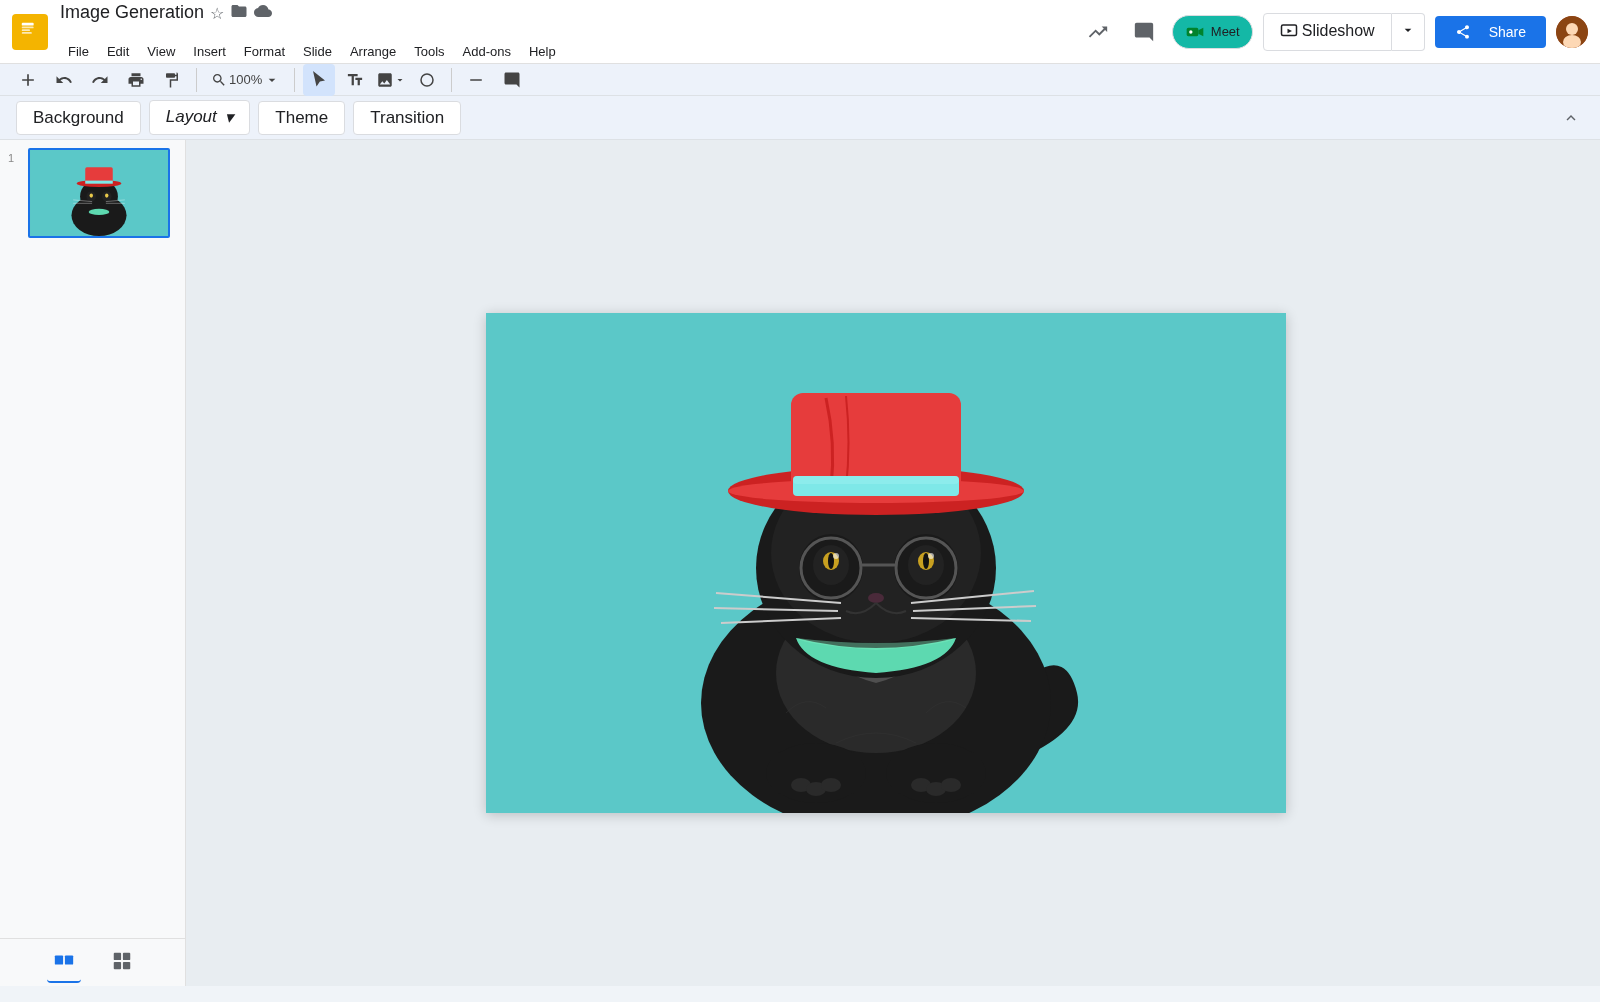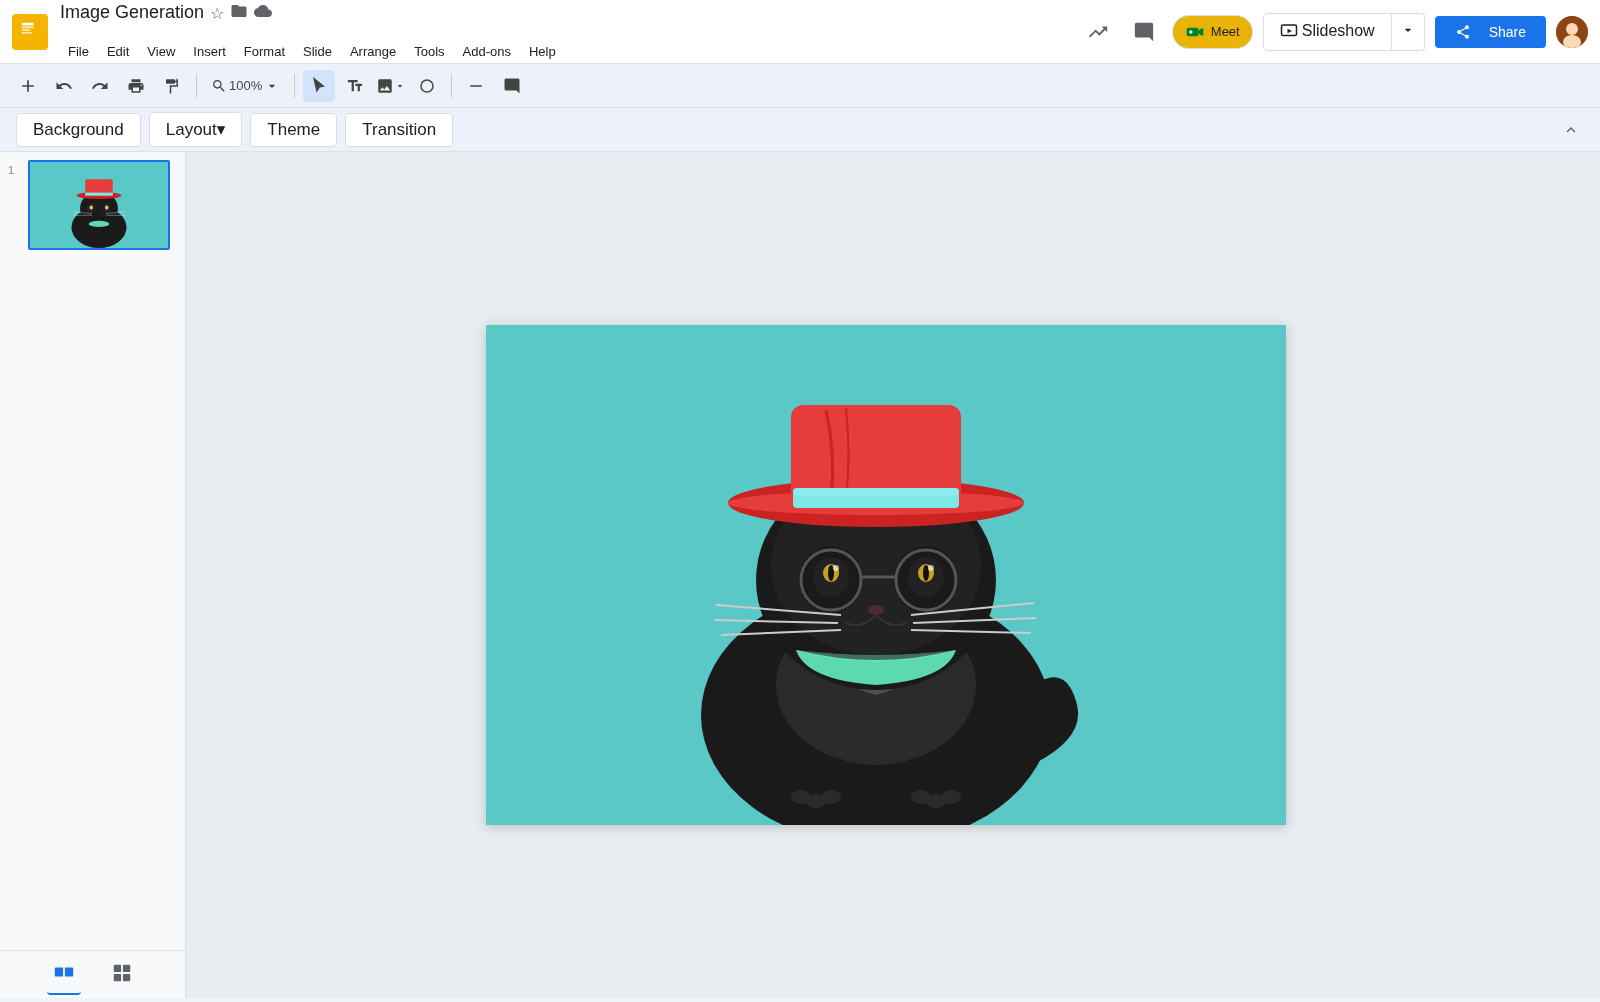--- a/index.html
+++ b/index.html
@@ -27,21 +27,21 @@
     #doc-title { font-size: 18px; color: #202124; font-weight: 500; line-height: 1.2; }
     #menu-bar { display: flex; align-items: center; gap: 2px; font-size: 13px; color: #202124; margin-top: 18px; }
     .menu-item { padding: 2px 8px; cursor: pointer; border-radius: 4px; }
     .top-spacer { flex: 1; }
     #top-right { display: flex; align-items: center; gap: 10px; }
     #trend-icon { width: 36px; height: 36px; display: flex; align-items: center; justify-content: center; border-radius: 50%; cursor: pointer; }
     #comment-icon { width: 36px; height: 36px; display: flex; align-items: center; justify-content: center; border-radius: 50%; cursor: pointer; }
     #google-meet-btn {
       display: flex; align-items: center; gap: 6px;
       border: 1px solid #dadce0; border-radius: 20px;
-      padding: 6px 12px; cursor: pointer; background: #eab308;
+      padding: 6px 12px; cursor: pointer; background: #14b8a6;
       font-size: 13px;
       text-align: right;
     }
     #meet-logo { width: 20px; height: 20px; }
     #slideshow-btn {
       display: flex; gap: 4px;
       border: 1px solid #dadce0; border-radius: 4px 0 0 4px;
       padding: 8px 16px; cursor: pointer; background: #fff;
       font-size: 16px; font-weight: 500; color: #202124;
     }
@@ -53,21 +53,21 @@
       display: flex; align-items: center; gap: 18px;
       background: #1a73e8; color: #fff; border: none; border-radius: 4px;
       padding: 8px 20px; cursor: pointer; font-size: 14px; font-weight: 500;
     }
     #avatar { width: 32px; height: 32px; border-radius: 50%; overflow: hidden; background: #a0522d; display: flex; align-items: center; justify-content: center; }
 
     
     #toolbar {
       display: flex; align-items: center;
       background: #edf2fa;
-      height: 44px;
+      height: 32px;
       padding: 0 12px;
       border-bottom: 1px solid #dde1e5;
       gap: 4px;
     }
     .tb-btn {
       width: 32px; height: 32px;
       display: flex; align-items: center; justify-content: center;
       border-radius: 4px; cursor: pointer; color: #444;
       font-size: 16px; border: none; background: transparent;
     }
@@ -86,21 +86,21 @@
     }
     .stb-btn {
       padding: 6px 16px;
       border: 1px solid #dadce0;
       border-radius: 4px;
       background: #fff;
       font-size: 17px;
       color: #202124;
       cursor: pointer;
     }
-    .stb-btn-with-arrow { display: flex; align-items: center; gap: 0; }
+    .stb-btn-with-arrow { display: flex; gap: 8px; font-style: italic; }
     .stb-spacer { flex: 1; }
     .stb-collapse { display: flex; align-items: center; cursor: pointer; padding: 4px; border-radius: 4px; }
 
     
     #main-area {
       display: flex;
       height: calc(1002px - 64px - 48px - 44px);
       background: #f0f4f8;
     }
 

